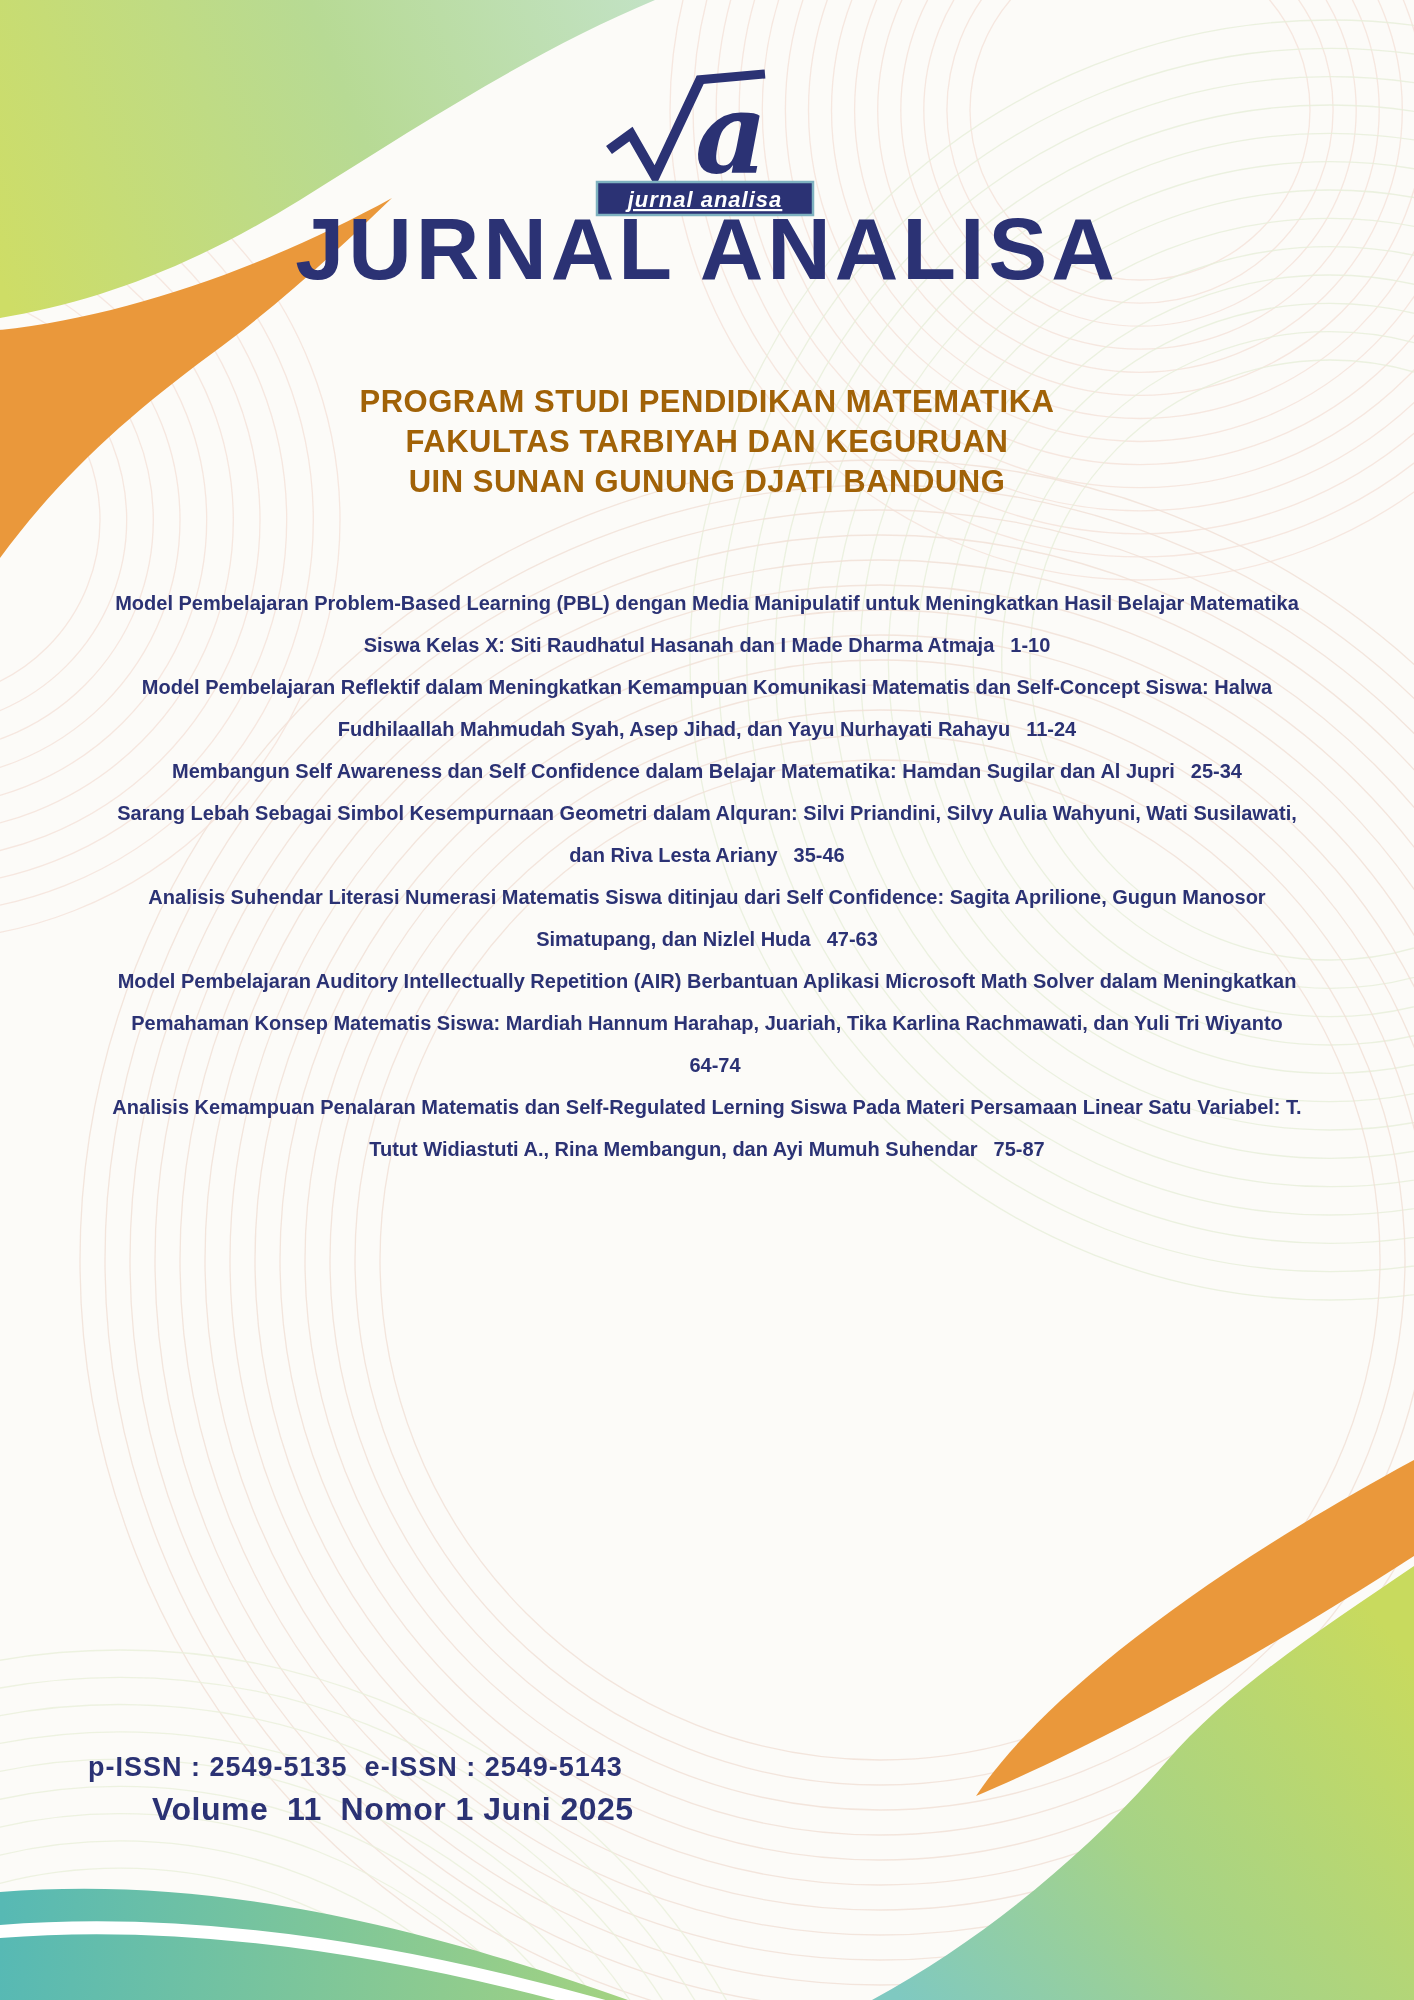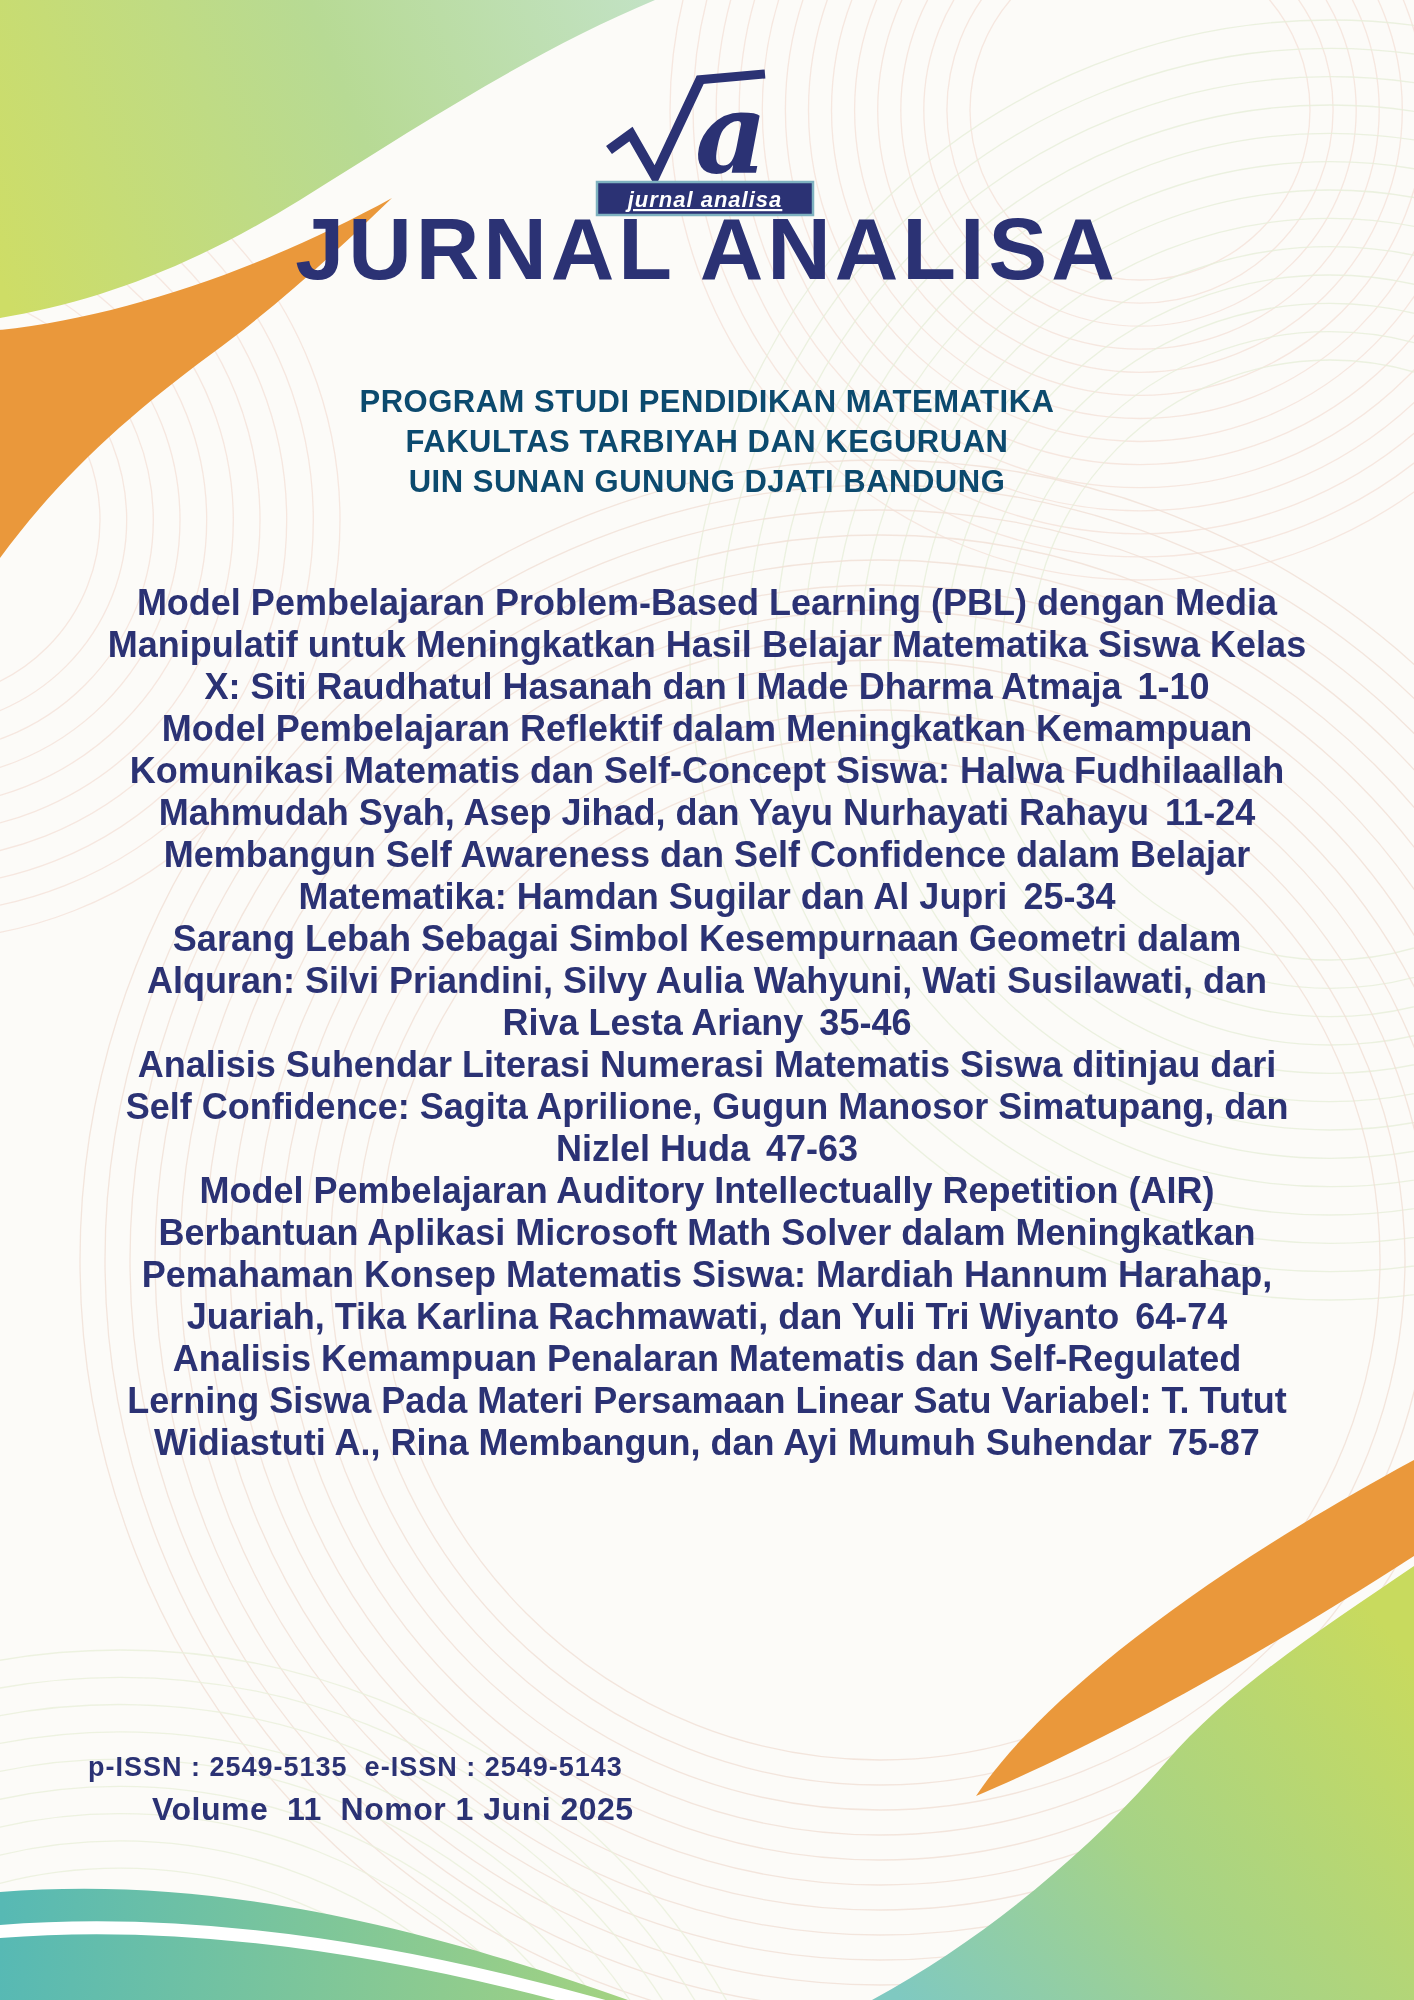--- a/index.html
+++ b/index.html
@@ -21,26 +21,26 @@
   .journal-title{
     position:absolute;top:198px;left:0;width:100%;
     text-align:center;
     font-size:88px;font-weight:bold;letter-spacing:4px;
     color:#2b3274;line-height:1.15;
   }
   .journal-subtitle{
     position:absolute;top:382px;left:0;width:100%;
     text-align:center;
     font-size:31px;font-weight:bold;letter-spacing:0.5px;
-    line-height:40px;color:#0c4a6e;
+    line-height:40px;color:#a16207;
   }
   .toc{
     position:absolute;top:582px;left:50%;transform:translateX(-50%);
     width:1200px;text-align:center;
-    font-size:36px;font-weight:bold;line-height:42px;
+    font-size:20px;font-weight:bold;line-height:42px;
     color:#2b3274;
   }
   .toc-entry{margin:0;}
   .toc-pages{display:inline-block;margin-left:16px;}
   .footer{
     position:absolute;top:1752px;left:88px;
     font-weight:bold;color:#2b3274;
   }
   .issn-line{
     font-size:27px;letter-spacing:1px;white-space:pre-wrap;margin:0;

